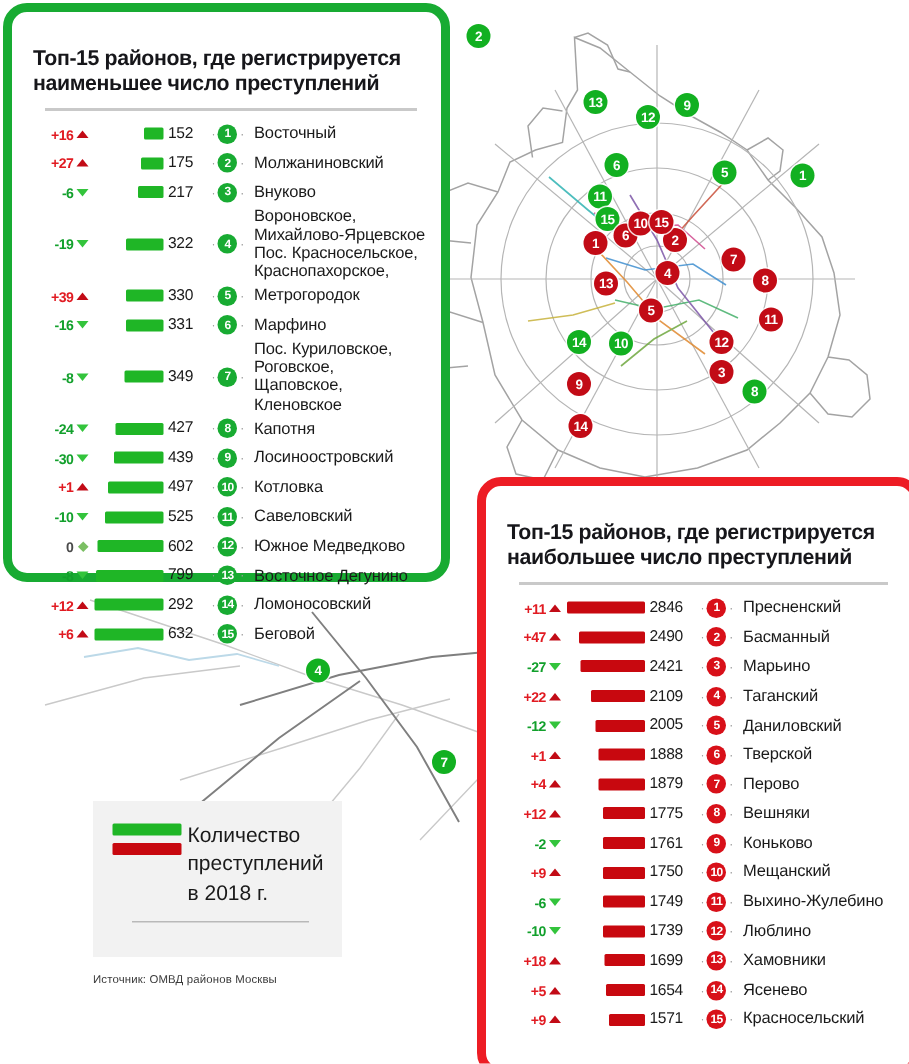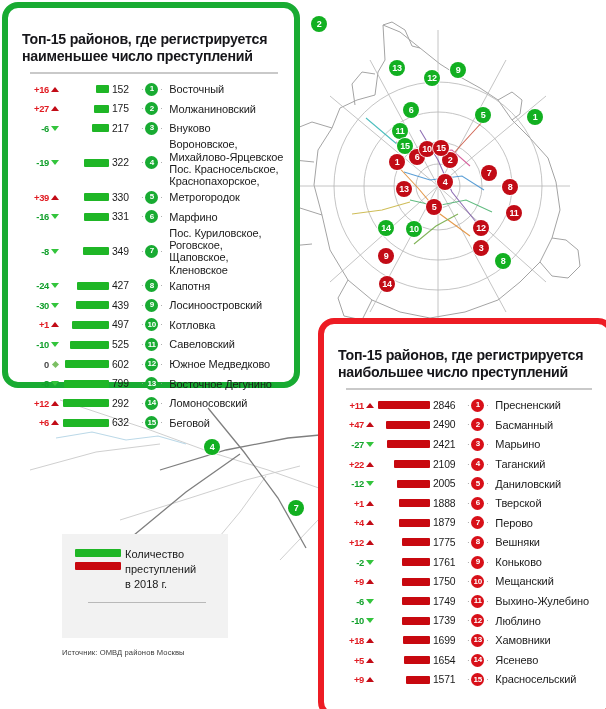--- a/index.html
+++ b/index.html
@@ -102,21 +102,21 @@
   
   .legend{
     position:absolute;left:62px;top:534px;width:166px;height:104px;
     background:#f2f2f2;
   }
   .legend-row{display:flex;align-items:flex-start;padding:13px 0 0 13px;}
   .legend-swatches{width:46px;flex:0 0 auto;padding-top:2px;}
   .legend-swatches .sw{height:8px;border-radius:1px;margin-bottom:5px;}
   .legend-swatches .sw.green{background:#1fb626;}
   .legend-swatches .sw.red{background:#c8080f;}
-  .legend-text{font-size:11px;color:#1a1a1a;line-height:1.38;padding-left:4px;}
+  .legend-text{font-size:14px;color:#1a1a1a;line-height:1.38;padding-left:4px;}
   .legend-text span{display:block;}
   .legend-rule{height:1.5px;background:#b9b9b9;margin:9px 22px 0 26px;}
   .legend-row2{display:flex;align-items:flex-start;padding:8px 0 0 13px;}
   .legend-tris{width:46px;flex:0 0 auto;display:flex;flex-direction:column;align-items:center;gap:9px;padding-top:3px;}
   .legend-tris .t-down{width:0;height:0;border-left:5px solid transparent;border-right:5px solid transparent;border-top:6px solid #33c43c;}
   .legend-tris .t-up{width:0;height:0;border-left:5px solid transparent;border-right:5px solid transparent;border-bottom:6px solid #c20b16;}
   .source{
     position:absolute;left:62px;top:648px;width:200px;
     font-size:7.6px;color:#3a3a3a;letter-spacing:.1px;
   }

